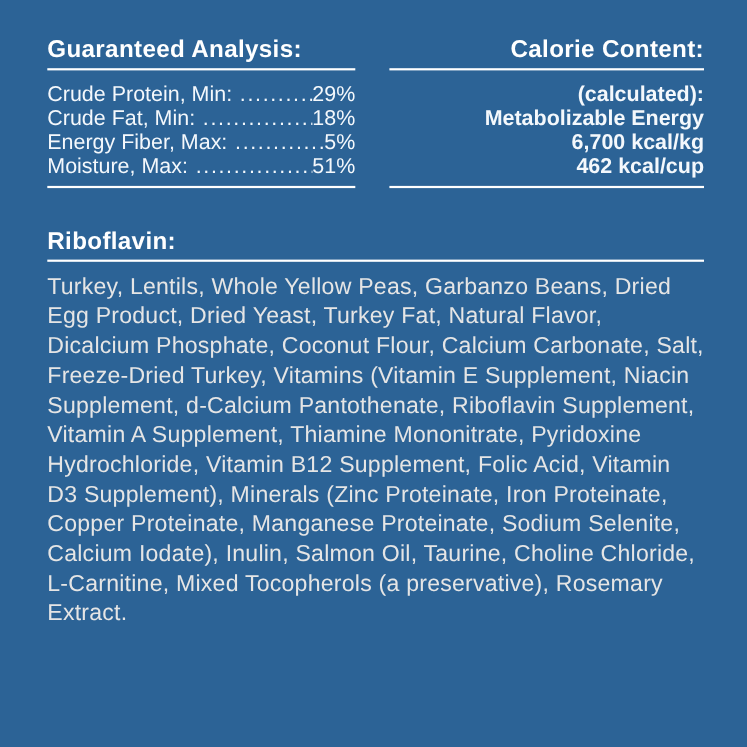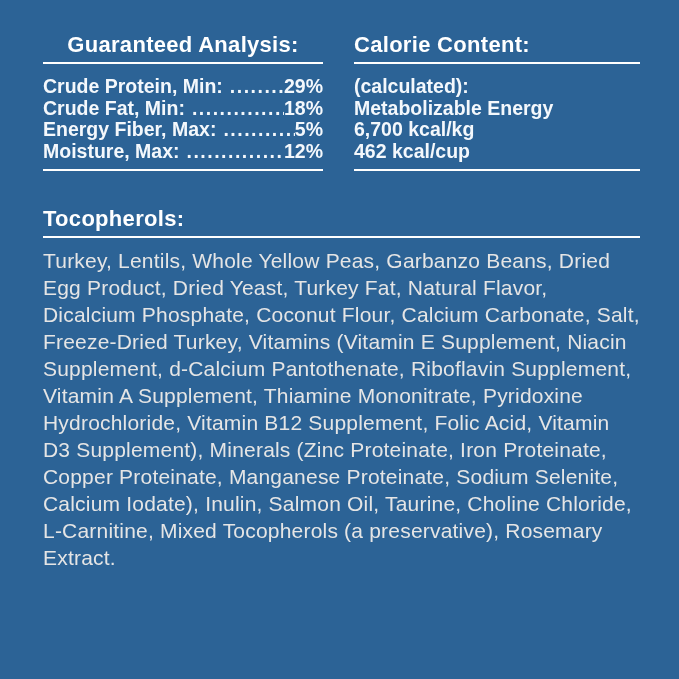--- a/index.html
+++ b/index.html
@@ -26,40 +26,40 @@
     align-items: flex-start;
   }
   .col {
     box-sizing: border-box;
     height: 138px;
     border-bottom: 2.5px solid #ffffff;
   }
   .col-left {
     width: 280px;
     margin-right: 31px;
-    text-align: center;
   }
   .col-right {
     width: 286px;
+    text-align: right;
   }
   h2.section-title {
     margin: 0;
     font-size: 22px;
     line-height: 24px;
     font-weight: bold;
     letter-spacing: 0.3px;
     padding-bottom: 5px;
     border-bottom: 2.5px solid #ffffff;
     color: #ffffff;
   }
   .analysis-rows {
     margin-top: 12px;
     font-size: 19.5px;
     line-height: 21.5px;
-    font-weight: bold;
+    font-weight: normal;
     color: #f4f8fc;
   }
   .analysis-row {
     display: flex;
     align-items: baseline;
   }
   .analysis-row .row-label {
     white-space: nowrap;
   }
   .analysis-row .row-dots {
@@ -114,35 +114,35 @@
           <span class="row-value">18%</span>
         </div>
         <div class="analysis-row">
           <span class="row-label">Energy Fiber, Max:</span>
           <span class="row-dots">..................................................</span>
           <span class="row-value">5%</span>
         </div>
         <div class="analysis-row">
           <span class="row-label">Moisture, Max:</span>
           <span class="row-dots">..................................................</span>
-          <span class="row-value">12%</span>
+          <span class="row-value">51%</span>
         </div>
       </div>
     </section>
 
     <section class="col col-right">
       <h2 class="section-title">Calorie Content:</h2>
       <div class="calorie-lines">
         <div>(calculated):</div>
         <div>Metabolizable Energy</div>
         <div>6,700 kcal/kg</div>
         <div>462 kcal/cup</div>
       </div>
     </section>
 
   </div>
 
   <section class="ingredients-section">
-    <h2 class="section-title">Tocopherols:</h2>
+    <h2 class="section-title">Riboflavin:</h2>
     <p class="ingredients-text">Turkey, Lentils, Whole Yellow Peas, Garbanzo Beans, Dried Egg Product, Dried Yeast, Turkey Fat, Natural Flavor, Dicalcium Phosphate, Coconut Flour, Calcium Carbonate, Salt, Freeze-Dried Turkey, Vitamins (Vitamin E Supplement, Niacin Supplement, d-Calcium Pantothenate, Riboflavin Supplement, Vitamin A Supplement, Thiamine Mononitrate, Pyridoxine Hydrochloride, Vitamin B12 Supplement, Folic Acid, Vitamin D3 Supplement), Minerals (Zinc Proteinate, Iron Proteinate, Copper Proteinate, Manganese Proteinate, Sodium Selenite, Calcium Iodate), Inulin, Salmon Oil, Taurine, Choline Chloride, L-Carnitine, Mixed Tocopherols (a preservative), Rosemary Extract.</p>
   </section>
 
 </div>
 
 </body></html>

